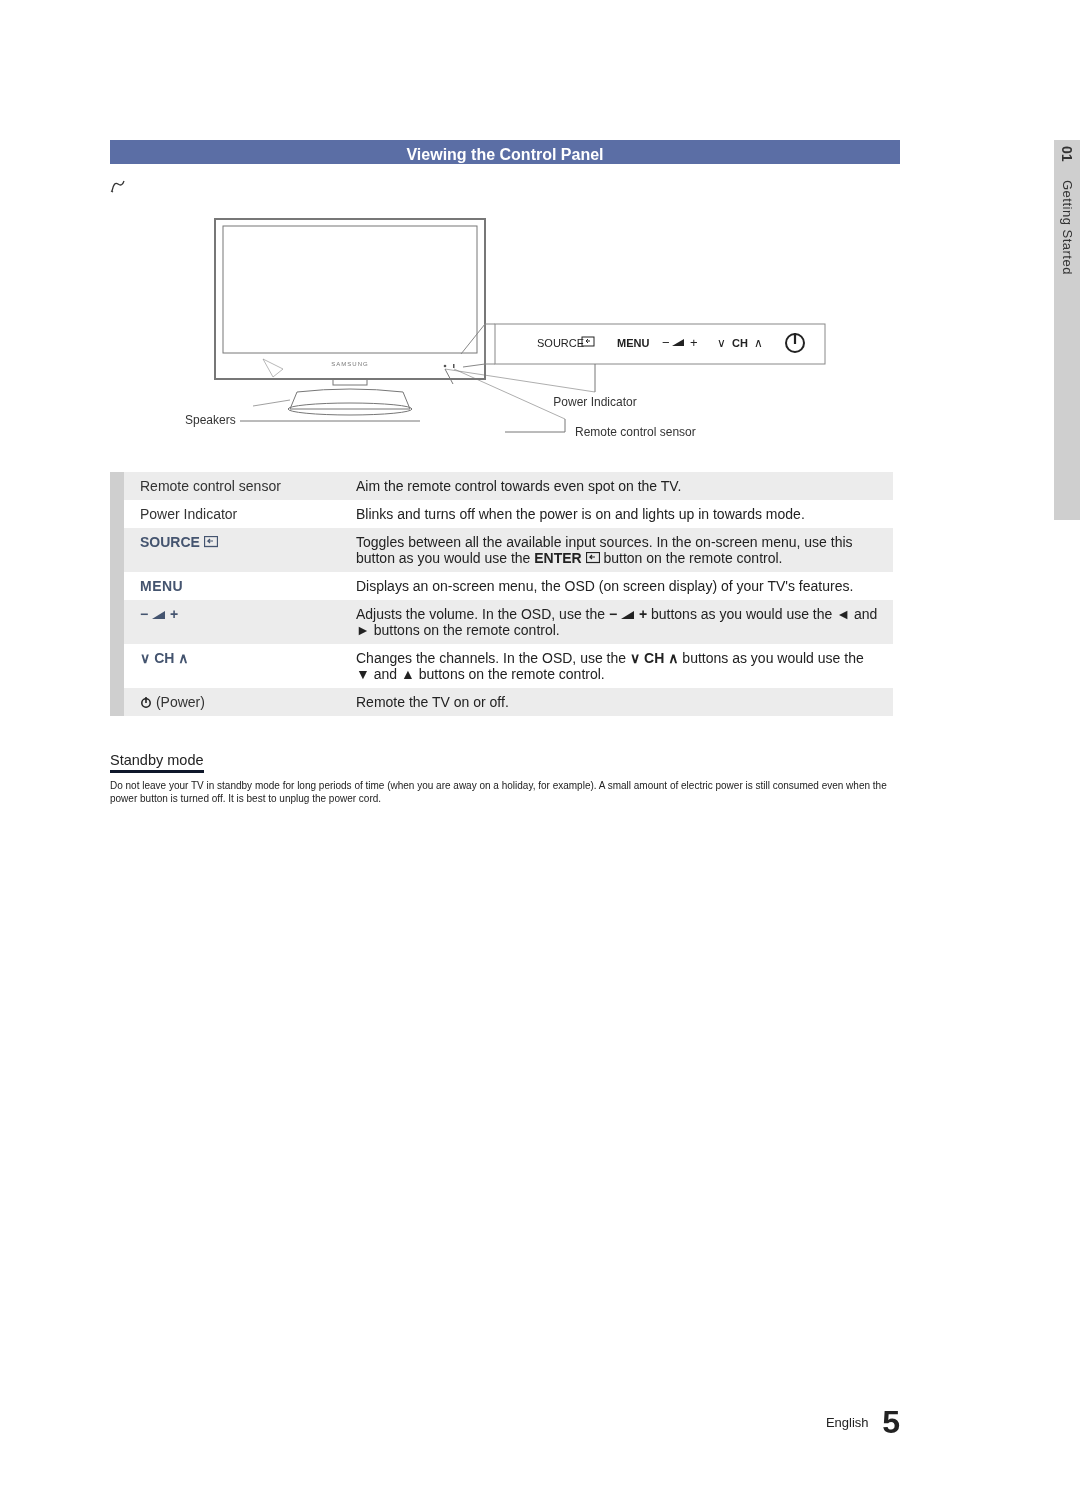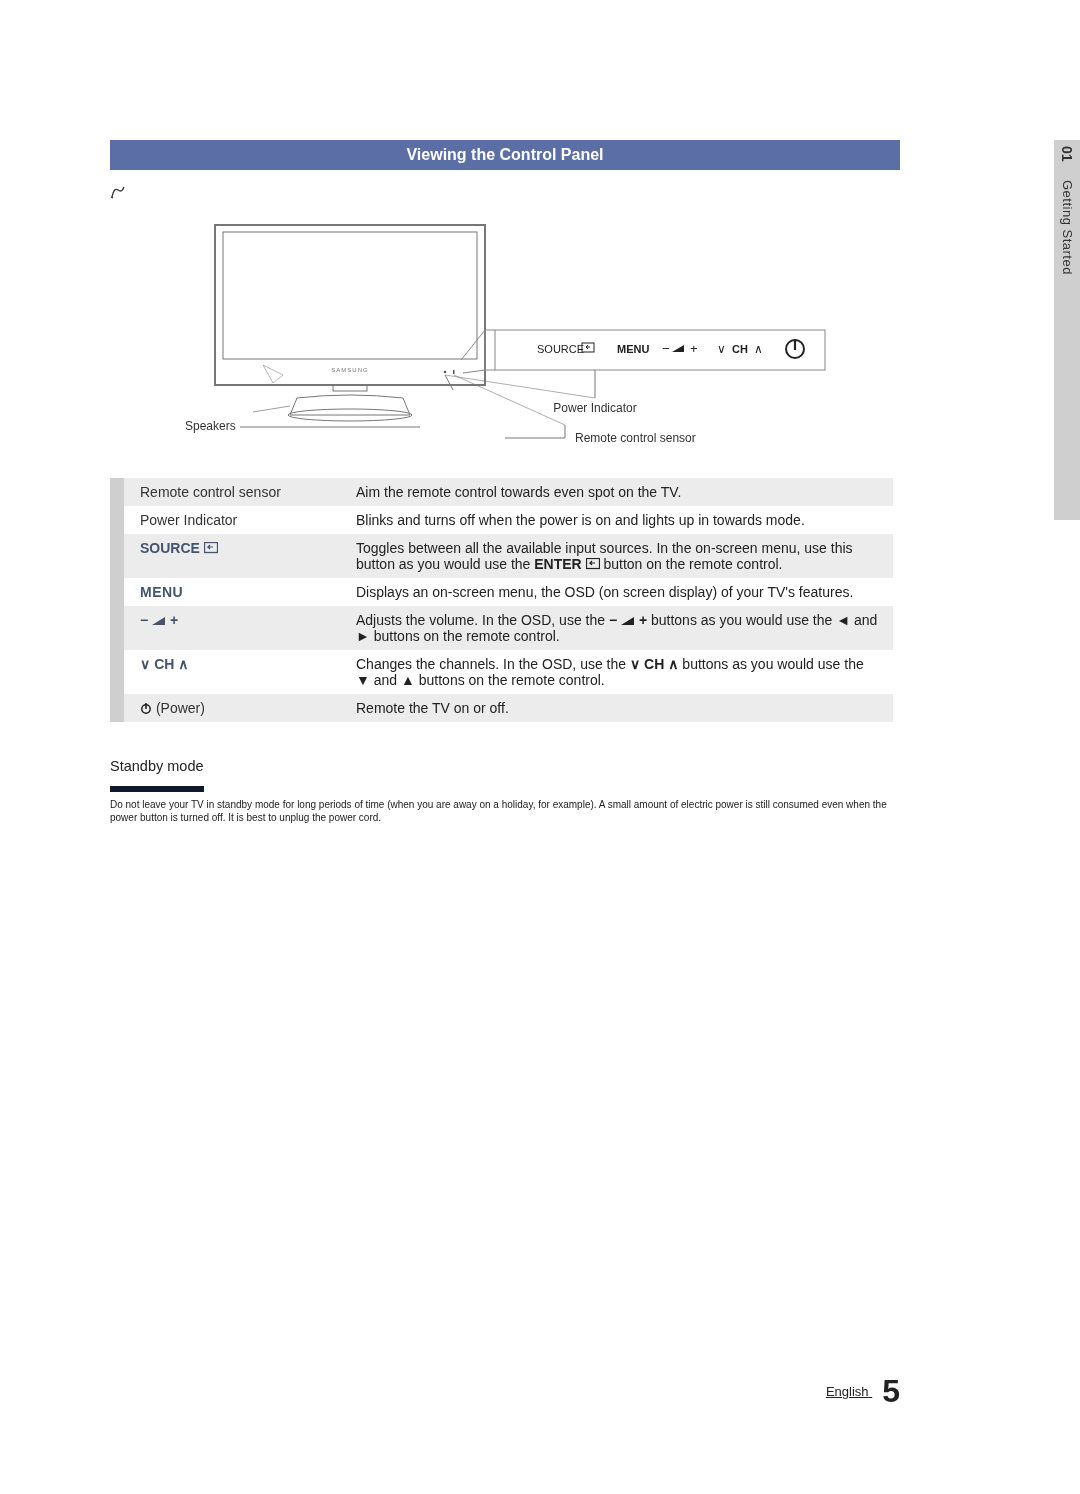--- a/index.html
+++ b/index.html
@@ -45,21 +45,21 @@
     color: #333;
     letter-spacing: 0.5px;
   }
   .section-title-bar {
     background: #5b6ea5;
     color: #fff;
     text-align: center;
     font-weight: bold;
     font-size: 16px;
     line-height: 30px;
-    height: 30px;
+    height: 24px;
   }
   .note-line {
     margin: 14px 0 18px 0;
     font-size: 14px;
   }
   .note-line .note-icon {
     display: inline-block;
     vertical-align: middle;
     margin-right: 4px;
   }
@@ -104,37 +104,36 @@
     color: #44546f;
   }
   .desc .kw {
     font-weight: bold;
   }
   
   .standby-head {
     margin-top: 36px;
     font-size: 14.5px;
     font-weight: normal;
-    border-bottom: 6px solid #0f172a;
-    display: inline-block;
-    padding-bottom: 12px;
+    border-bottom: 3px solid #0f172a;
+    display: inline-block;
+    padding-bottom: 2px;
     text-align: center;
   }
   .standby-body {
     margin-top: 6px;
     font-size: 10px;
     line-height: 1.35;
   }
   
   .footer {
     position: absolute;
-    bottom: 84px;
+    bottom: 53px;
     right: 180px;
     font-size: 13px;
-    text-decoration: underline;
   }
   .footer .pg {
     font-size: 32px;
     font-weight: bold;
     margin-left: 10px;
     vertical-align: -6px;
   }
   .glyph-enter {
     display: inline-block;
     width: 14px;

